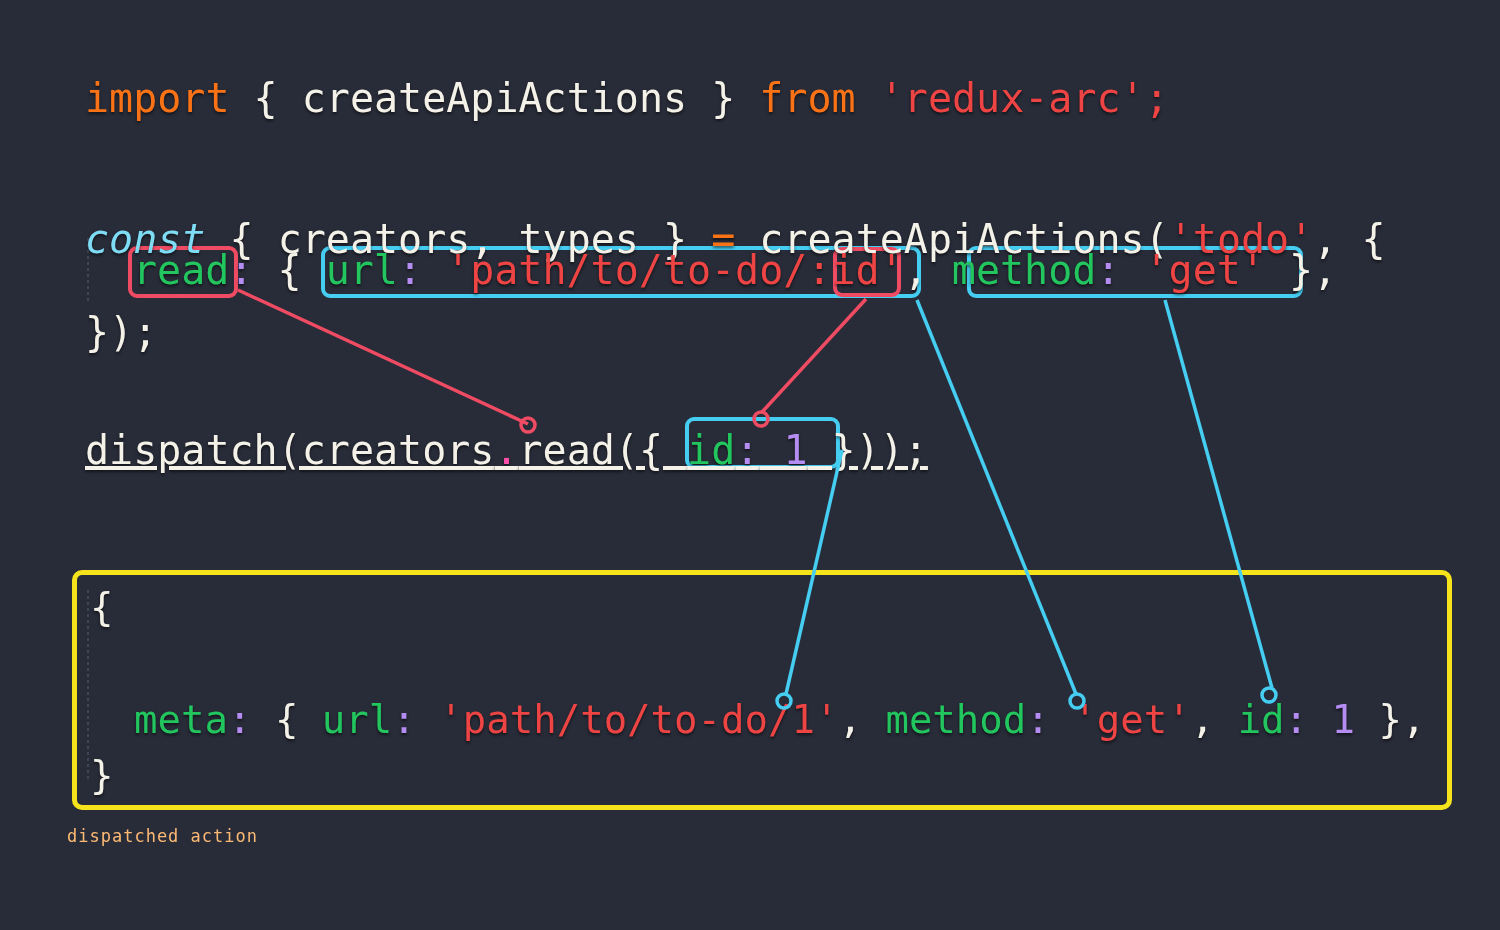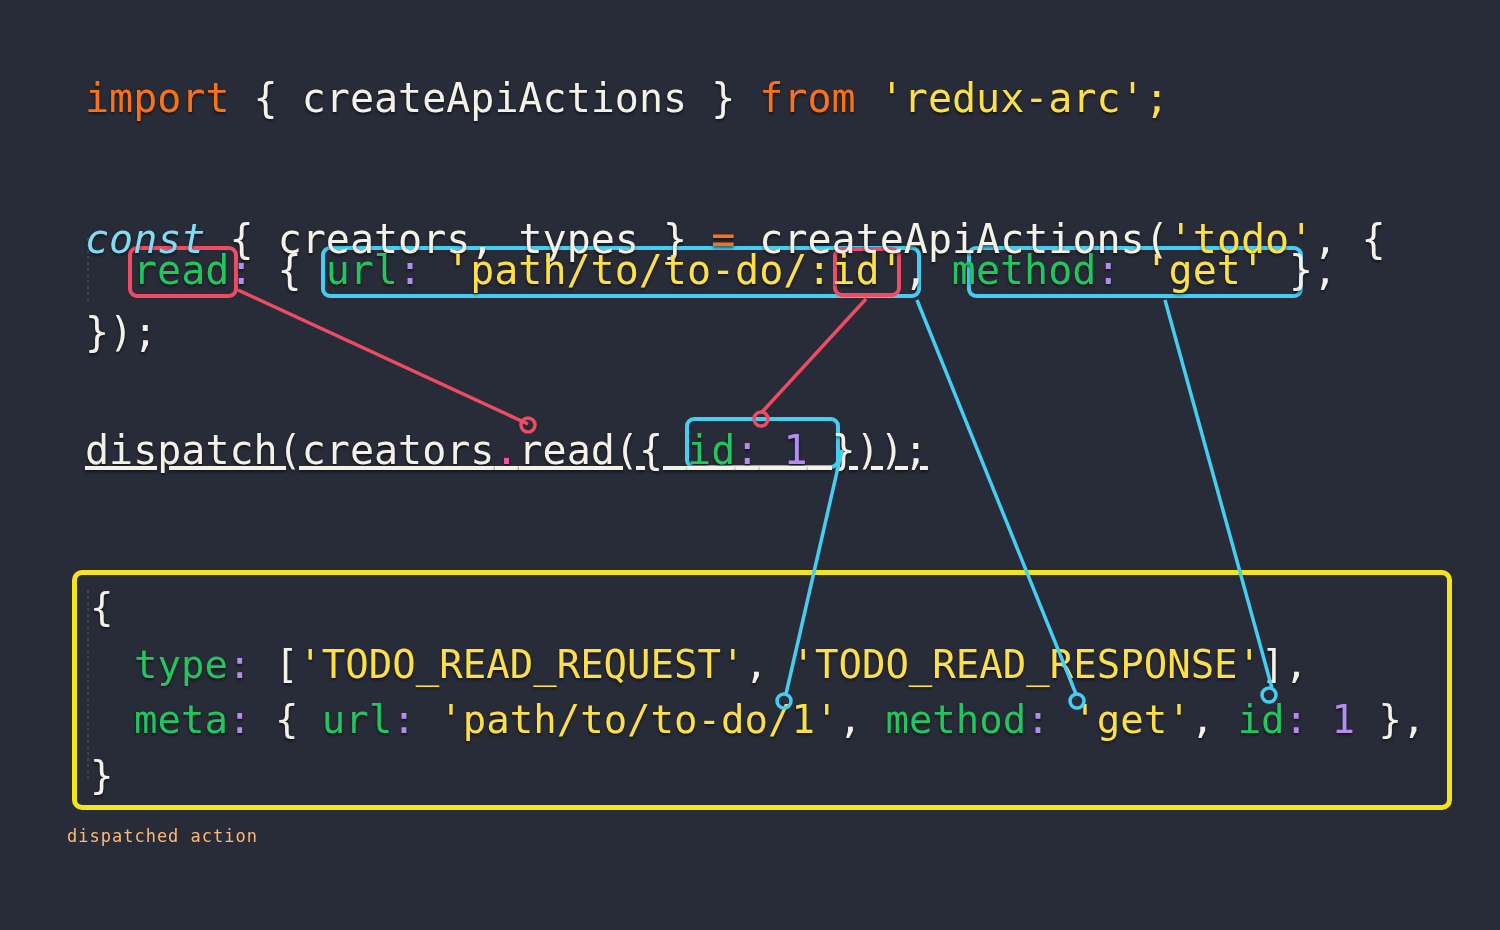--- a/index.html
+++ b/index.html
@@ -29,21 +29,21 @@
     text-shadow: 0 2px 3px rgba(0,0,0,0.55);
     z-index: 4;
   }
   .code.small {
     font-size: 39px;
   }
 
   .kw       { color: #f97316; }
   .kw-it    { color: #7fdcf5; font-style: italic; }
   .plain    { color: #f4f2e8; }
-  .str      { color: #fde047; }
+  .str      { color: #ef4444; }
   .key      { color: #22c55e; }
   .colon    { color: #b58cf2; }
   .num      { color: #b58cf2; }
   .dot      { color: #ff4fa8; }
   .punc     { color: #f4f2e8; }
 
   
   .guide {
     position: absolute;
     width: 2px;
@@ -106,21 +106,20 @@
   <div class="code" style="left:85px; top:190px;margin-top:29px;"><span class="kw-it">const</span><span class="plain"> { creators, types } </span><span class="kw">=</span><span class="plain"> createApiActions(</span><span class="str">'todo'</span><span class="plain">, {</span></div>
 
   <div class="code" style="left:133px; top:250px;"><span class="key">read</span><span class="colon">:</span><span class="punc"> { </span><span class="key">url</span><span class="colon">:</span><span class="str"> 'path/to/to-do/</span><span class="str">:id</span><span class="str">'</span><span class="punc">, </span><span class="key">method</span><span class="colon">:</span><span class="str"> 'get'</span><span class="punc"> },</span></div>
 
   <div class="code" style="left:85px; top:312px;"><span class="punc">});</span></div>
 
   <div class="code" style="left:85px; top:430px;text-decoration:underline;"><span class="plain">dispatch(creators</span><span class="dot">.</span><span class="plain">read({ </span><span class="key">id</span><span class="colon">:</span><span class="num"> 1</span><span class="plain"> }));</span></div>
 
   <div class="code small" style="left:90px; top:588px;"><span class="punc">{</span></div>
 
-  <div class="code small" style="left:134px; top:645px;"><span class="key">type</span><span class="colon">:</span><span class="punc"> [</span><span class="str">'TODO_READ_REQUEST'</span><span class="punc">, </span><span class="str">'TODO_READ_RESPONSE'</span><span class="punc">],</span></div>
 
   <div class="code small" style="left:134px; top:700px;"><span class="key">meta</span><span class="colon">:</span><span class="punc"> { </span><span class="key">url</span><span class="colon">:</span><span class="str"> 'path/to/to-do/1'</span><span class="punc">, </span><span class="key">method</span><span class="colon">:</span><span class="str"> 'get'</span><span class="punc">, </span><span class="key">id</span><span class="colon">:</span><span class="num"> 1</span><span class="punc"> },</span></div>
 
   <div class="code small" style="left:90px; top:756px;"><span class="punc">}</span></div>
 
   <div class="caption" style="left: 67px; top: 826px;">dispatched action</div>
 
   <svg class="connectors" viewBox="0 0 1500 930">
 
     <g>

